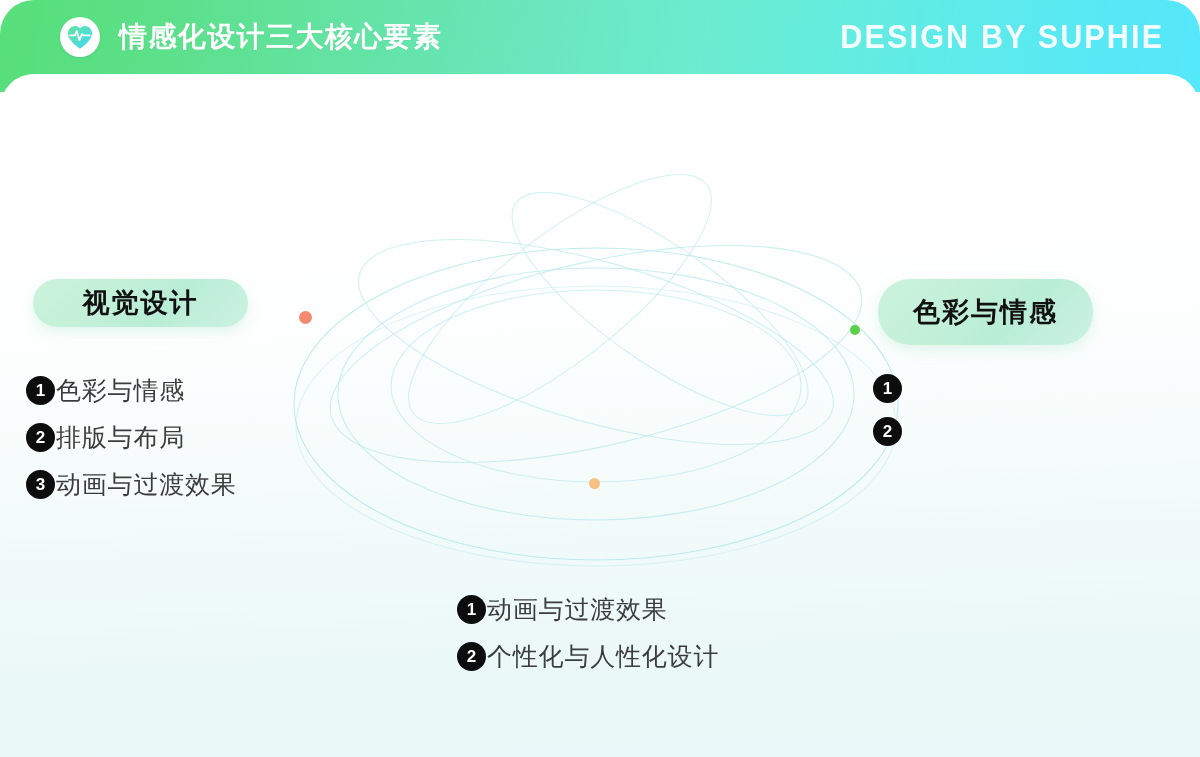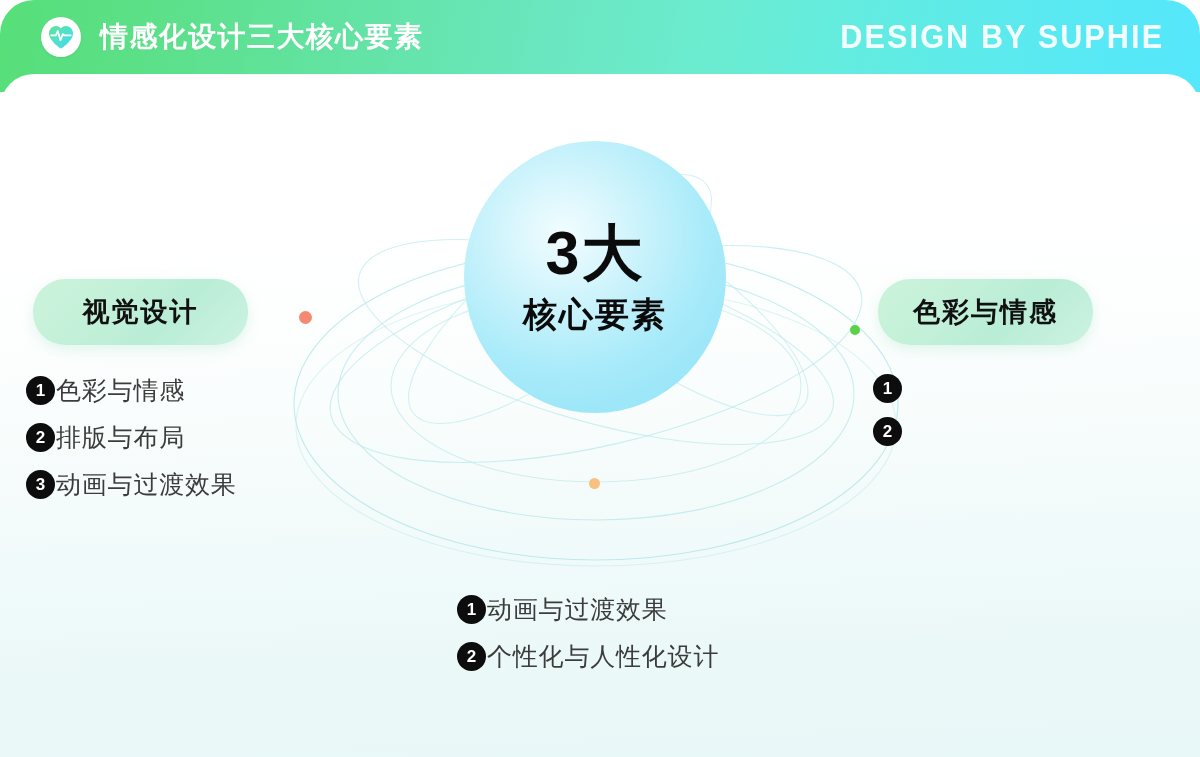--- a/index.html
+++ b/index.html
@@ -42,21 +42,21 @@
     z-index: 2;
   }
   .header-inner {
     position: absolute;
     left: 0;
     top: 0;
     right: 0;
     height: 74px;
     display: flex;
     align-items: center;
-    padding: 0 36px 0 41px;
+    padding: 0 36px 0 60px;
     box-sizing: border-box;
   }
   .brand-icon {
     width: 40px;
     height: 40px;
     border-radius: 50%;
     background: #ffffff;
     display: flex;
     align-items: center;
     justify-content: center;
@@ -179,21 +179,21 @@
   }
   .pill-green {
     background: linear-gradient(135deg, #ccf3dc 0%, #c3f0d8 35%, #b9edd6 62%, #cdf2e2 100%);
     box-shadow: 0 5px 13px rgba(150,220,190,0.26);
   }
   .pill-peach {
     background: linear-gradient(135deg, #fbd9c5 0%, #fad2bd 38%, #f9cdb8 66%, #fcdfcf 100%);
     box-shadow: 0 5px 13px rgba(240,180,150,0.26);
   }
 
-  .pill-visual   { left: 33px;  top: 205px; width: 215px; height: 66px; }
+  .pill-visual   { left: 33px;  top: 205px; width: 215px; height: 48px; }
   .pill-content  { left: 878px; top: 205px; width: 215px; height: 66px; }
   .pill-interact { left: 497px; top: 443px; width: 213px; height: 66px; }
 
   
   .list {
     position: absolute;
     z-index: 6;
   }
   .list-item {
     display: flex;
@@ -273,24 +273,20 @@
 
           <ellipse cx="560" cy="225" rx="186" ry="62" transform="rotate(-38 560 225)" opacity="0.7"></ellipse>
 
           <ellipse cx="660" cy="230" rx="176" ry="58" transform="rotate(35 660 230)" opacity="0.7"></ellipse>
 
           <ellipse cx="596" cy="352" rx="300" ry="140" opacity="0.5"></ellipse>
         </g>
       </svg>
     </div>
 
-    <div class="sphere">
-      <div class="sphere-line1">3大</div>
-      <div class="sphere-line2">核心要素</div>
-    </div>
 
     <div class="orbit-dot" style="left:299px; top:237px; width:13px; height:13px; background:#f58a72;"></div>
     <div class="orbit-dot" style="left:850px; top:251px; width:10px; height:10px; background:#5ad147;"></div>
     <div class="orbit-dot" style="left:589px; top:404px; width:11px; height:11px; background:#f8c182;"></div>
 
     <div class="pill pill-green pill-visual">
       <span class="pill-label">视觉设计</span>
     </div>
     <div class="list list-visual">
       <div class="list-item">

